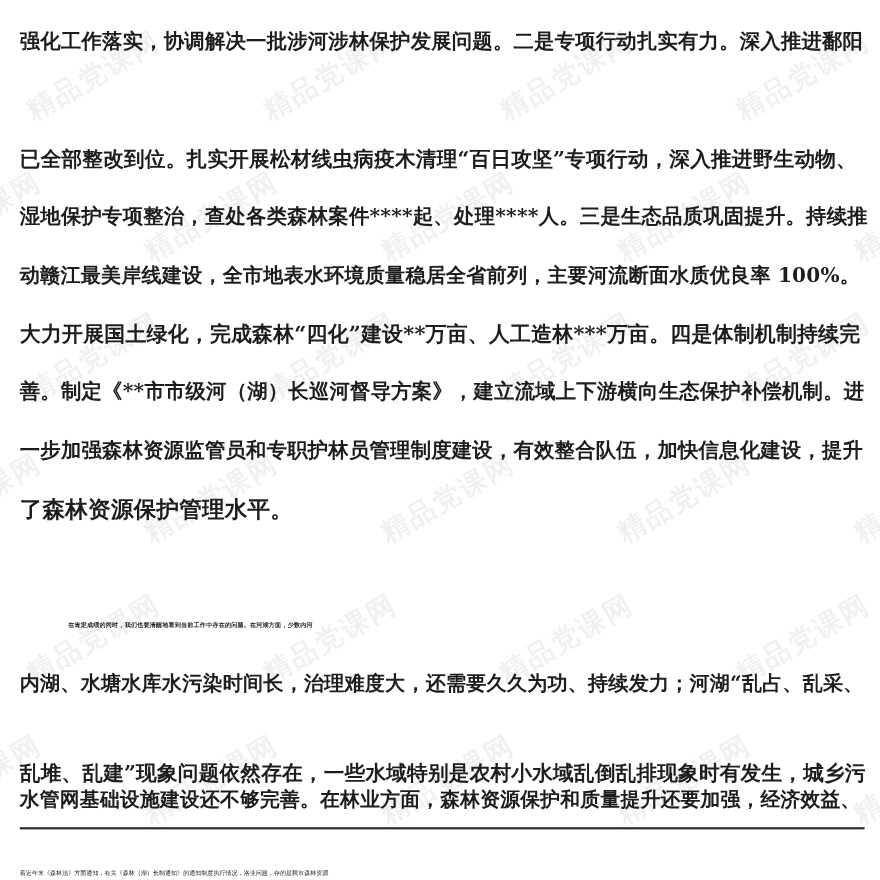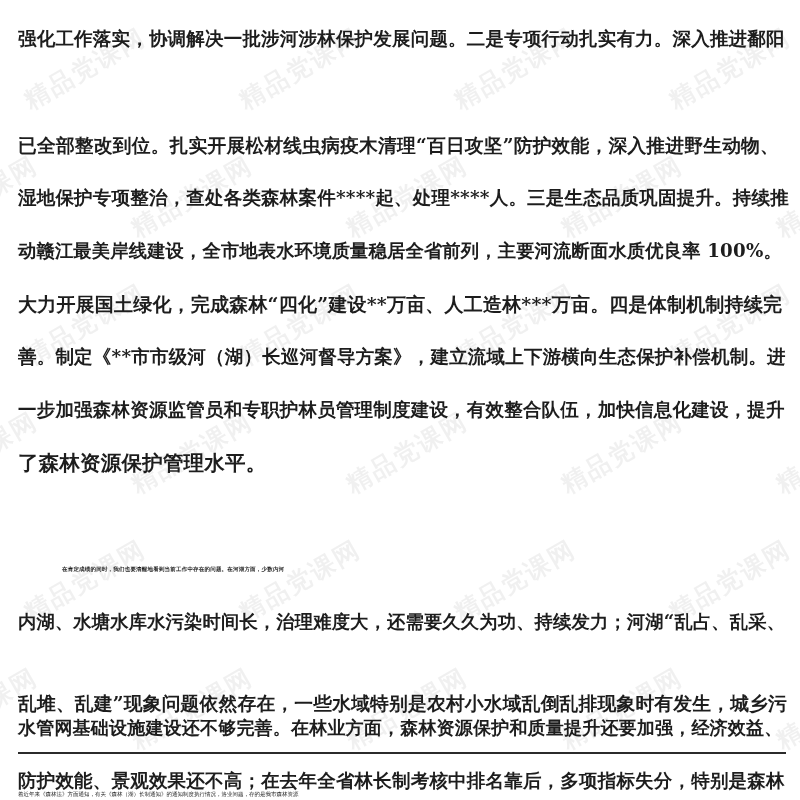--- a/index.html
+++ b/index.html
@@ -150,31 +150,30 @@
       <div class="watermark" style="left: 125px; top: 728px; color: rgb(0, 0, 0); opacity: 0.055; transform: rotate(-30deg);">精品党课网</div>
       <div class="watermark" style="left: 340px; top: 728px; color: rgb(0, 0, 0); opacity: 0.055; transform: rotate(-30deg);">精品党课网</div>
       <div class="watermark" style="left: 555px; top: 728px; color: rgb(0, 0, 0); opacity: 0.055; transform: rotate(-30deg);">精品党课网</div>
       <div class="watermark" style="left: 770px; top: 728px; color: rgb(0, 0, 0); opacity: 0.055; transform: rotate(-30deg);">精品党课网</div>
     </div>
 
   <div id="line-cut" style="font-size: 5.5px;">市（局）为牵头单位的责任盟，市河湖长、市（局）长带头，市级河（湖）长巡河督导，压实各级各部门责任，</div>
 
   <div id="body-text">
       <div class="doc-line" style="top: 24px; font-size: 18.5px;"><span class="seg-n">强化工作落实，协调解决一批涉河涉林保护发展问题。</span><span class="seg-b">二是专项行动扎实有力。</span><span class="seg-n">深入推进鄱阳</span></div>
-      <div class="doc-line" style="top: 130px; font-size: 18.75px;"><span class="seg-n">已全部整改到位。扎实开展松材线虫病疫木清理“百日攻坚”防护效能，深入推进野生动物、</span></div>
+      <div class="doc-line" style="top: 130px; font-size: 18.75px;"><span class="seg-n">已全部整改到位。扎实开展松材线虫病疫木清理“百日攻坚”专项行动，深入推进野生动物、</span></div>
       <div class="doc-line" style="top: 183px; font-size: 18.5px;"><span class="seg-n">湿地保护专项整治，查处各类森林案件****起、处理****人。</span><span class="seg-b">三是生态品质巩固提升。</span><span class="seg-n">持续推</span></div>
       <div class="doc-line" style="top: 236px; font-size: 18.25px;"><span class="seg-n">动赣江最美岸线建设，全市地表水环境质量稳居全省前列，主要河流断面水质优良率 100%。</span></div>
       <div class="doc-line" style="top: 289px; font-size: 19px;"><span class="seg-n">大力开展国土绿化，完成森林“四化”建设**万亩、人工造林***万亩。</span><span class="seg-b">四是体制机制持续完</span></div>
       <div class="doc-line" style="top: 395px; font-size: 18.5px;"><span class="seg-n">一步加强森林资源监管员和专职护林员管理制度建设，有效整合队伍，加快信息化建设，提升</span></div>
       <div class="doc-line" style="top: 342px; font-size: 18.5px;"><span class="seg-b">善。</span><span class="seg-n">制定《**市市级河（湖）长巡河督导方案》，建立流域上下游横向生态保护补偿机制。进</span></div>
       <div class="doc-line" style="top: 448px; font-size: 20.5px;"><span class="seg-n">了森林资源保护管理水平。</span></div>
       <div class="doc-line indent2" style="top: 554px; font-size: 5.5px;"><span class="seg-n">在肯定成绩的同时，我们也要清醒地看到当前工作中存在的问题。在河湖方面，少数内河</span></div>
       <div class="doc-line" style="top: 607px; font-size: 18.25px;"><span class="seg-n">内湖、水塘水库水污染时间长，治理难度大，还需要久久为功、持续发力；河湖“乱占、乱采、</span></div>
       <div class="doc-line" style="top: 660px; font-size: 18.75px; margin-top: 28px;"><span class="seg-n">乱堆、乱建”现象问题依然存在，一些水域特别是农村小水域乱倒乱排现象时有发生，城乡污</span></div>
       <div class="doc-line" style="top: 713px; font-size: 18px;"><span class="seg-n">水管网基础设施建设还不够完善。在林业方面，森林资源保护和质量提升还要加强，经济效益、</span></div>
-      <div class="doc-line" style="top: 766px; font-size: 18.5px;"><span class="seg-n">防护效能、景观效果还不高；在去年全省林长制考核中排名靠后，多项指标失分，特别是森林</span></div>
     </div>
 
   <div id="page-separator" style="border-top-color: rgb(43, 43, 43); border-top-width: 2px;"></div>
 
   <div id="line-cut-bottom" style="font-size: 5.5px;">着近年来《森林法》方面通知，有关《森林（湖）长制通知》的通知制度执行情况，洛业问题，存的是我市森林资源</div>
 
 </div>
 
 </body></html>

